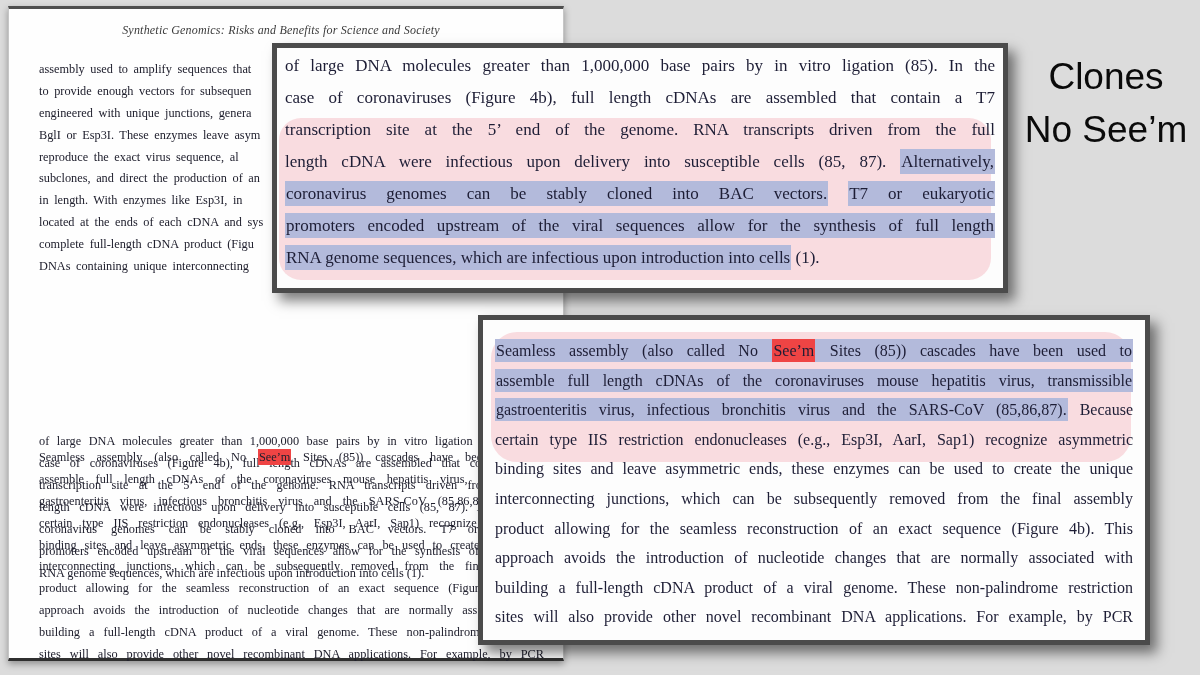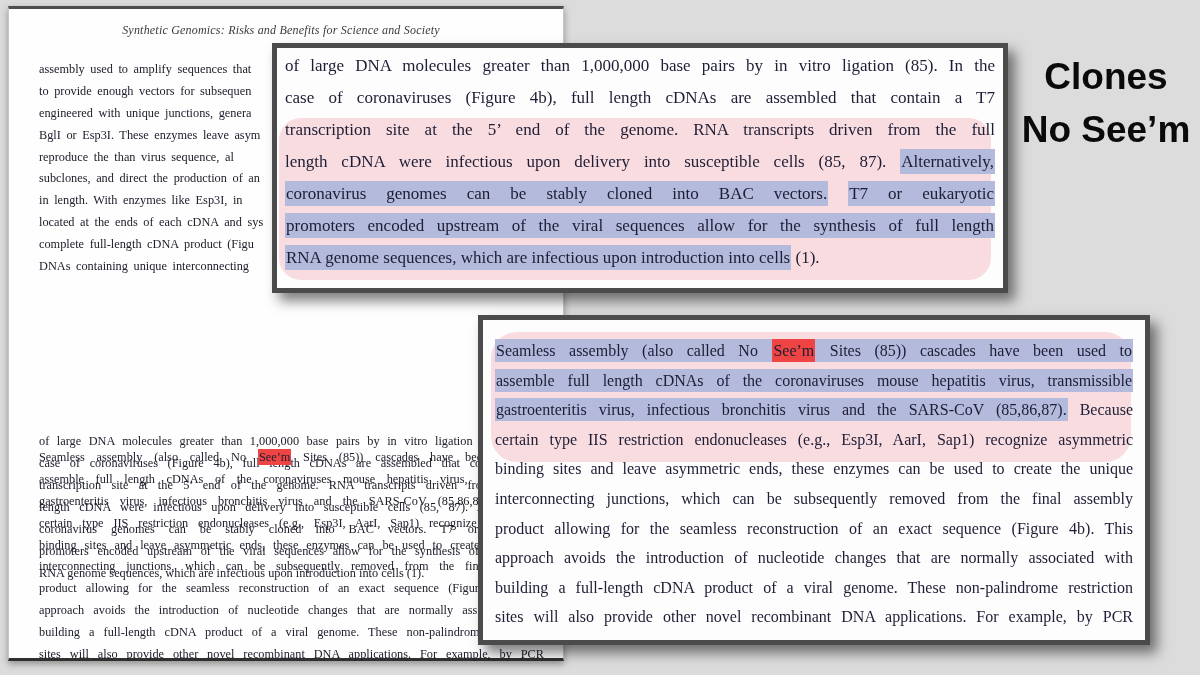--- a/index.html
+++ b/index.html
@@ -33,37 +33,37 @@
   #mag2 .lines{position:absolute;left:12px;top:16px;width:638px;font-size:16px;color:#1d1d35;}
   #mag2 .line{height:29.6px;line-height:29.6px;}
   .blob{background:#f9dce0;}
   .mag .line{white-space:nowrap;text-align:justify;text-align-last:justify;position:relative;}
   .mag .line.para-end{text-align-last:left;}
   .hl-blue{background:#b3badb;padding:3px 1px;}
   .hl-green{background:#ef4444;padding:3px 1px;}
   .page .hl-green{padding:1px 1px;}
   
   .side-label{position:absolute;left:1012px;top:50px;width:188px;text-align:center;
-       font-family:"Liberation Sans",sans-serif;font-weight:bold;font-size:37px;
+       font-family:"Liberation Sans",sans-serif;font-weight:normal;font-size:37px;
        line-height:53px;color:#0a0a0a;}
 </style>
 </head>
 <body>
 
 <div class="canvas">
 
   <div class="page">
     <div class="page-header">Synthetic Genomics: Risks and Benefits for Science and Society</div>
 
     <div class="para frag" id="para1-frags">
         <div class="line"><span>assembly used to amplify sequences that</span></div>
         <div class="line"><span>to provide enough vectors for subsequen</span></div>
         <div class="line"><span>engineered with unique junctions, genera</span></div>
         <div class="line"><span>BglI or Esp3I.  These enzymes leave asym</span></div>
-        <div class="line"><span>reproduce the than virus sequence, al</span></div>
+        <div class="line"><span>reproduce the exact virus sequence, al</span></div>
         <div class="line"><span>subclones, and direct the production of an</span></div>
         <div class="line"><span>in length.  With enzymes like Esp3I, in</span></div>
         <div class="line"><span>located at the ends of each cDNA and sys</span></div>
         <div class="line"><span>complete full-length cDNA product (Figu</span></div>
         <div class="line"><span>DNAs containing unique interconnecting</span></div>
       </div>
 
     <div class="para pjust" id="para1-full">
         <div class="line"><span>of large DNA molecules greater than 1,000,000 base pairs by in vitro ligation (85).  In the</span></div>
         <div class="line"><span>case of coronaviruses (Figure 4b), full length cDNAs are assembled that contain a T7</span></div>

